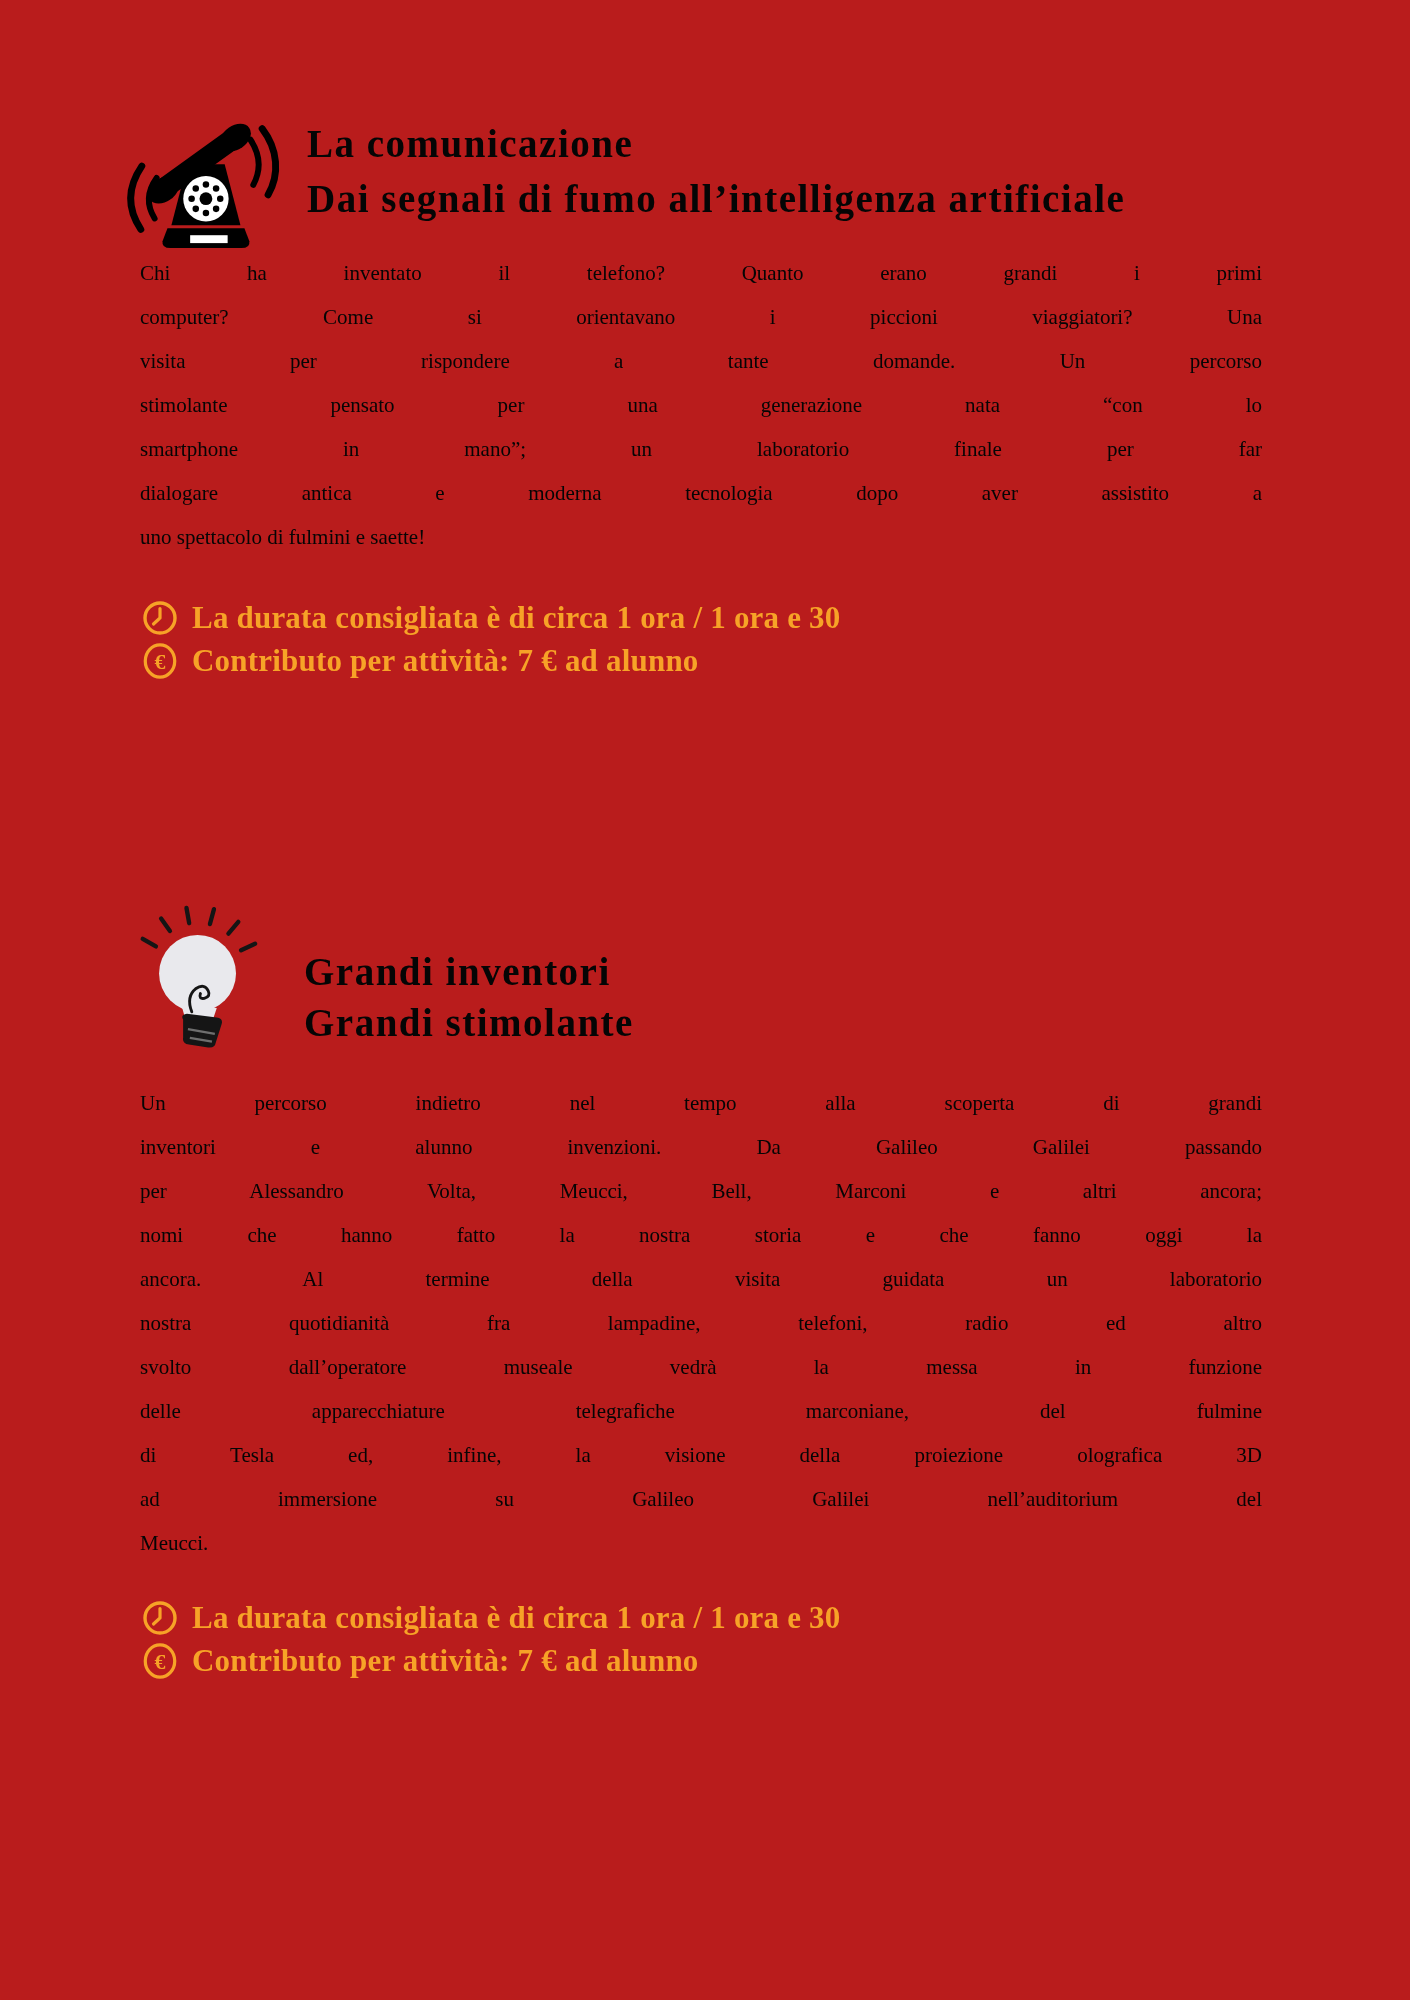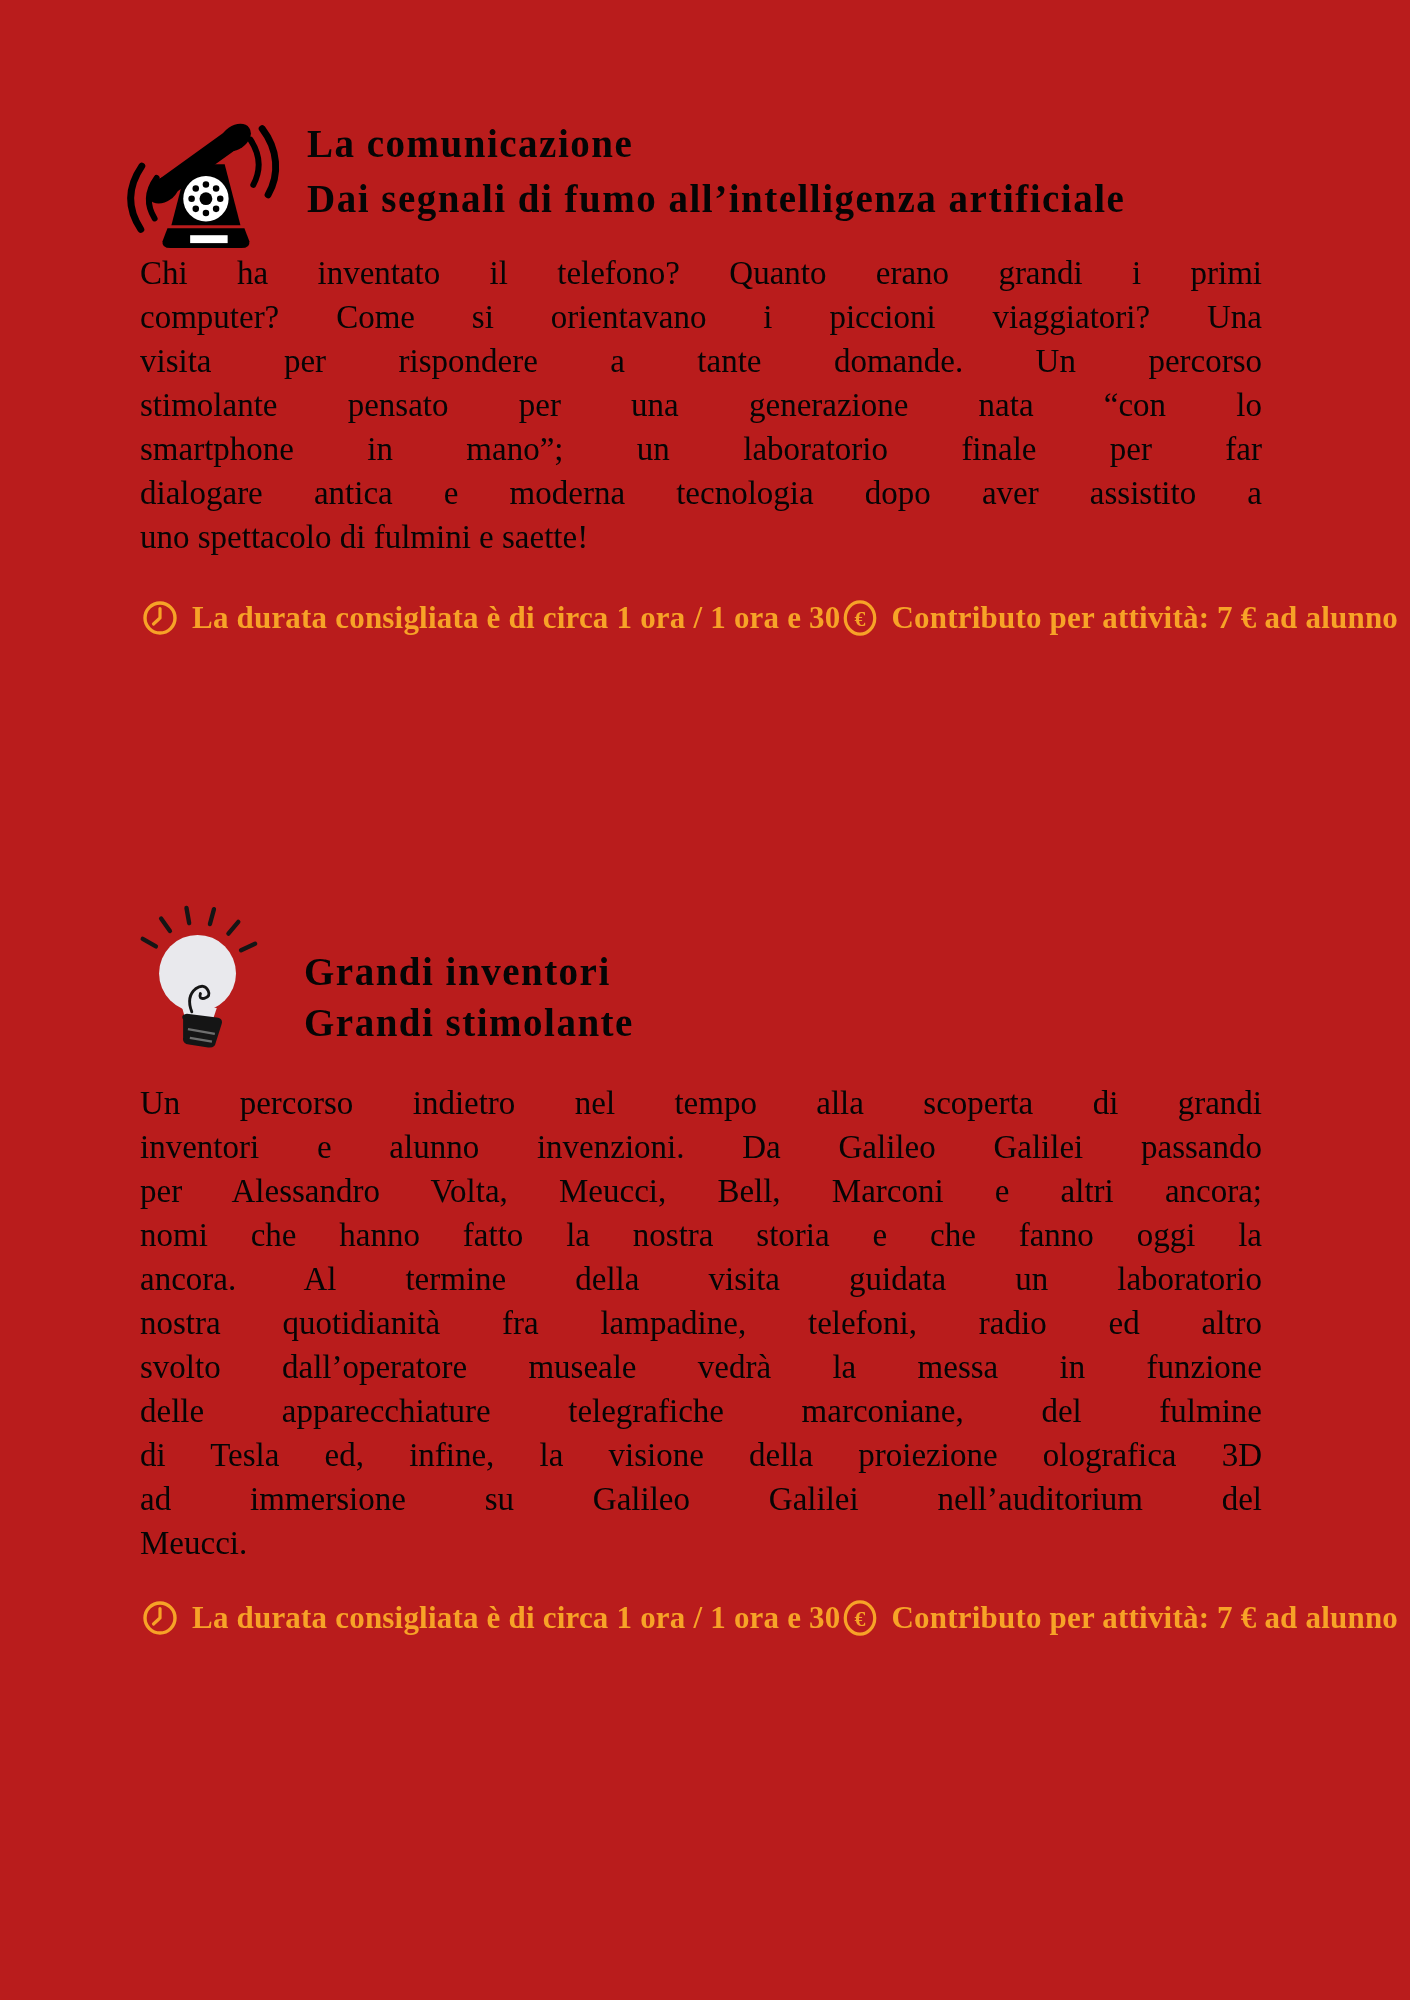--- a/index.html
+++ b/index.html
@@ -18,30 +18,30 @@
   .title{
     font-weight:700;
     font-size:39px;
     letter-spacing:1.5px;
     color:#050505;
   }
   .title .tline{white-space:nowrap;}
   .t1 .tline{line-height:55px;}
   .t2 .tline{line-height:51px;}
   .para{
-    font-size:33px;
+    font-size:21px;
     line-height:44px;
     color:#050505;
   }
   .jline{
     text-align:justify;
     text-align-last:justify;
   }
   .jline.last{text-align-last:left;}
-  .info-block{display:flex;flex-direction:row;}
+  .info-block{display:flex;flex-direction:column;}
   .info-row{
     display:flex;
     align-items:center;
     gap:13px;
     height:43px;
   }
   .info-text{
     font-weight:700;
     font-size:31px;
     letter-spacing:0.2px;

